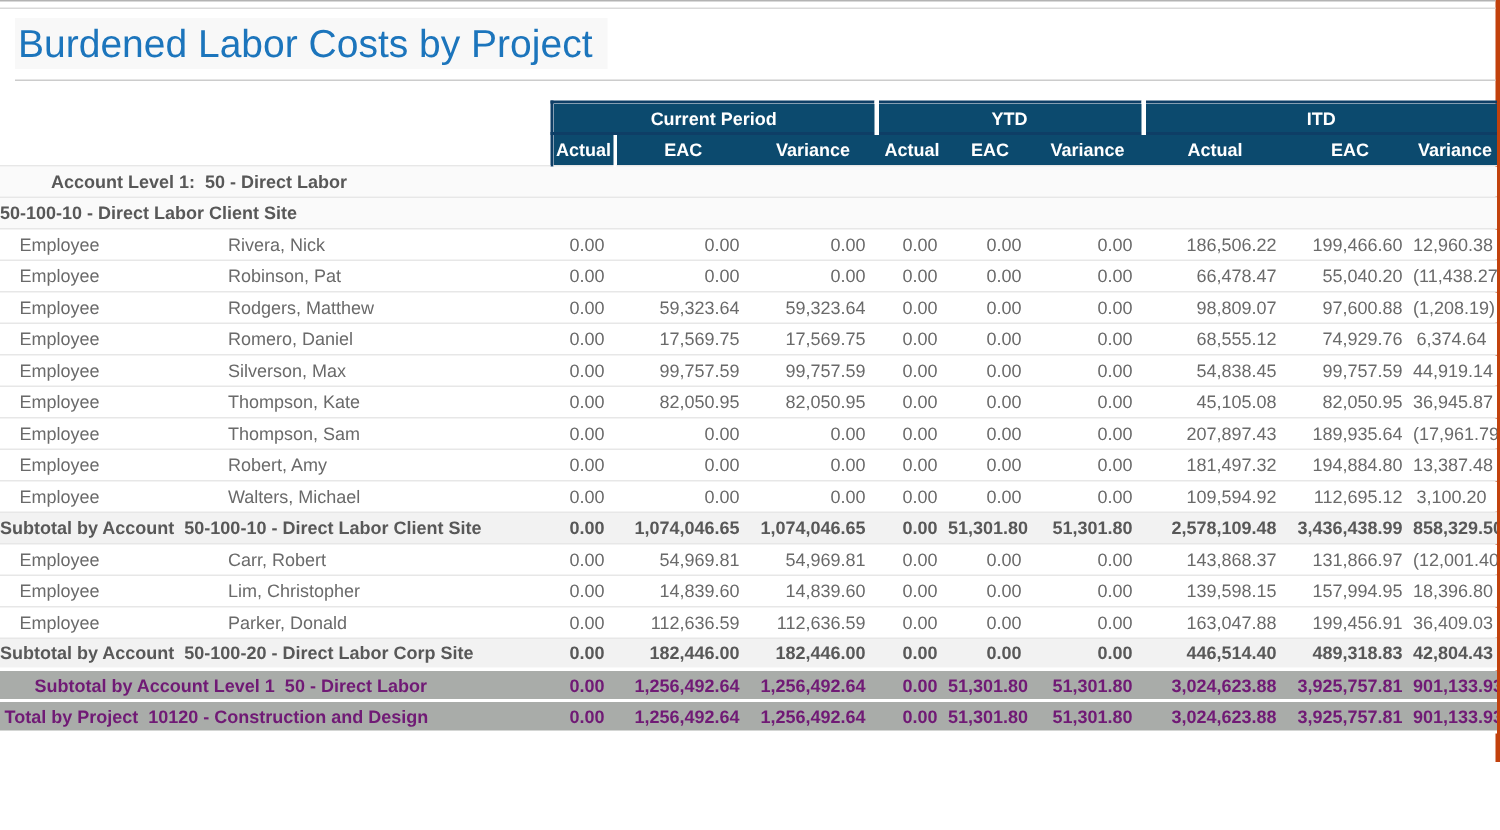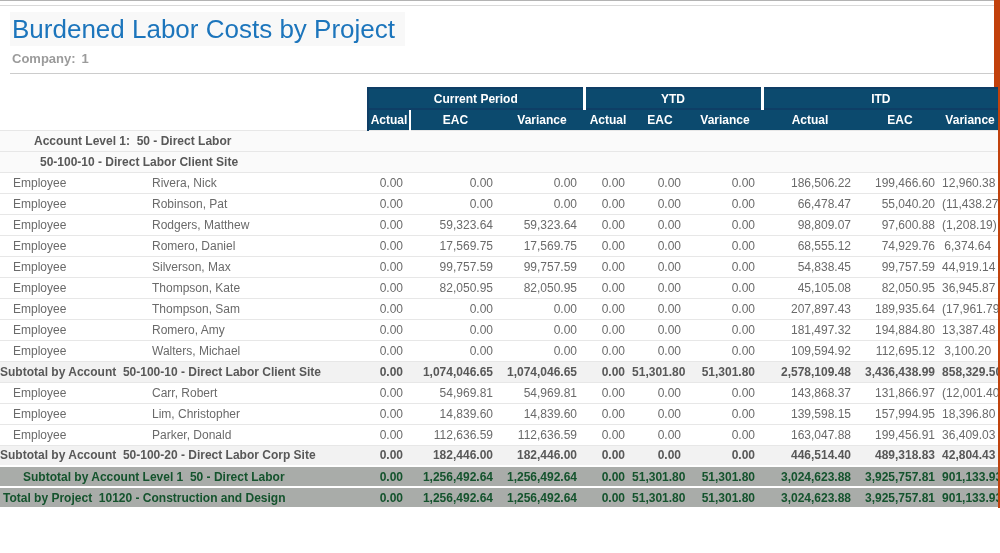--- a/index.html
+++ b/index.html
@@ -2,21 +2,21 @@
 <html><head>
 <meta charset="utf-8">
 <style>
   * { box-sizing: border-box; margin: 0; padding: 0; }
   html,body { background:#fff; }
   body {
     width:1000px; height:553px; overflow:hidden;
     font-family:"Liberation Sans","DejaVu Sans",sans-serif;
     position:relative;
   }
-  .page { width:1000px; height:508px; border-right:6px solid #c2410c; }
+  .page { width:1000px; height:508px; border-right:3px solid #c2410c; }
   .top-strip { height:6px; border-top:1px solid #b3b3b3; border-bottom:1px solid #d9d9d9; }
   .report-header { padding:6px 0 0 10px; }
   h1.report-title {
     display:inline-block; font-size:26px; font-weight:400; line-height:32px;
     color:#1c75bc; background:#f8f8f8; padding:1px 10px 1px 2px;
   }
   .company-line { margin-top:5px; font-size:13px; font-weight:bold; color:#9b9b9b; padding-left:2px; }
   .company-line .company-value { margin-left:6px; }
   .header-divider { border-bottom:1px solid #cccccc; margin-top:7px; }
 
@@ -34,45 +34,42 @@
   td.lbl { text-align:left; }
   td.nm  { text-align:left; padding-left:2px; }
   td.num { text-align:right; padding-right:7px; }
 
   tr.r-project  { background:#fafafa; }
   tr.r-level    { background:#fafafa; }
   tr.r-account  { background:#fafafa; }
   tr.r-employee { background:#ffffff; }
   tr.r-subacct  { background:#f2f2f2; }
   tr.r-sublevel, tr.r-total { background:#a9aca9; }
-  tr.r-sublevel td, tr.r-total td { border-top:2px solid #ffffff; color:#14532d; font-weight:bold; }
+  tr.r-sublevel td, tr.r-total td { border-top:2px solid #ffffff; color:#701a75; font-weight:bold; }
   tr.r-total td { border-bottom:2px solid #ffffff; }
 
   tr.r-project .lbl, tr.r-level .lbl, tr.r-account .lbl,
   tr.r-subacct td { font-weight:bold; color:#585858; }
 
   tr.r-project  .lbl { padding-left:10px; }
   tr.r-level    .lbl { padding-left:34px; }
-  tr.r-account  .lbl { padding-left:40px; }
+  tr.r-account  .lbl { }
   tr.r-employee .lbl { padding-left:13px; }
   tr.r-subacct  .lbl { }
   tr.r-sublevel .lbl { padding-left:23px; }
   tr.r-total    .lbl { padding-left:3px;  }
 </style>
 </head>
 <body>
 
 <div class="page">
   <div class="top-strip"></div>
 
   <div class="report-header">
     <h1 class="report-title">Burdened Labor Costs by Project</h1>
-    <div class="company-line">
-      <span>Company:</span><span class="company-value">1</span>
-    </div>
     <div class="header-divider"></div>
   </div>
 
   <table class="report">
     <colgroup>
       <col style="width:150px">
         <col style="width:218px">
       <col style="width:42px">
         <col style="width:90px">
         <col style="width:84px">
@@ -214,21 +211,21 @@
           <td class="num">0.00</td>
           <td class="num">0.00</td>
           <td class="num">0.00</td>
           <td class="num">0.00</td>
           <td class="num">207,897.43</td>
           <td class="num">189,935.64</td>
           <td class="num">(17,961.79)</td>
         </tr>
         <tr class="r-employee">
           <td class="lbl">Employee</td>
-          <td class="nm">Romero, Amy</td>
+          <td class="nm">Robert, Amy</td>
           <td class="num">0.00</td>
           <td class="num">0.00</td>
           <td class="num">0.00</td>
           <td class="num">0.00</td>
           <td class="num">0.00</td>
           <td class="num">0.00</td>
           <td class="num">181,497.32</td>
           <td class="num">194,884.80</td>
           <td class="num">13,387.48</td>
         </tr>

